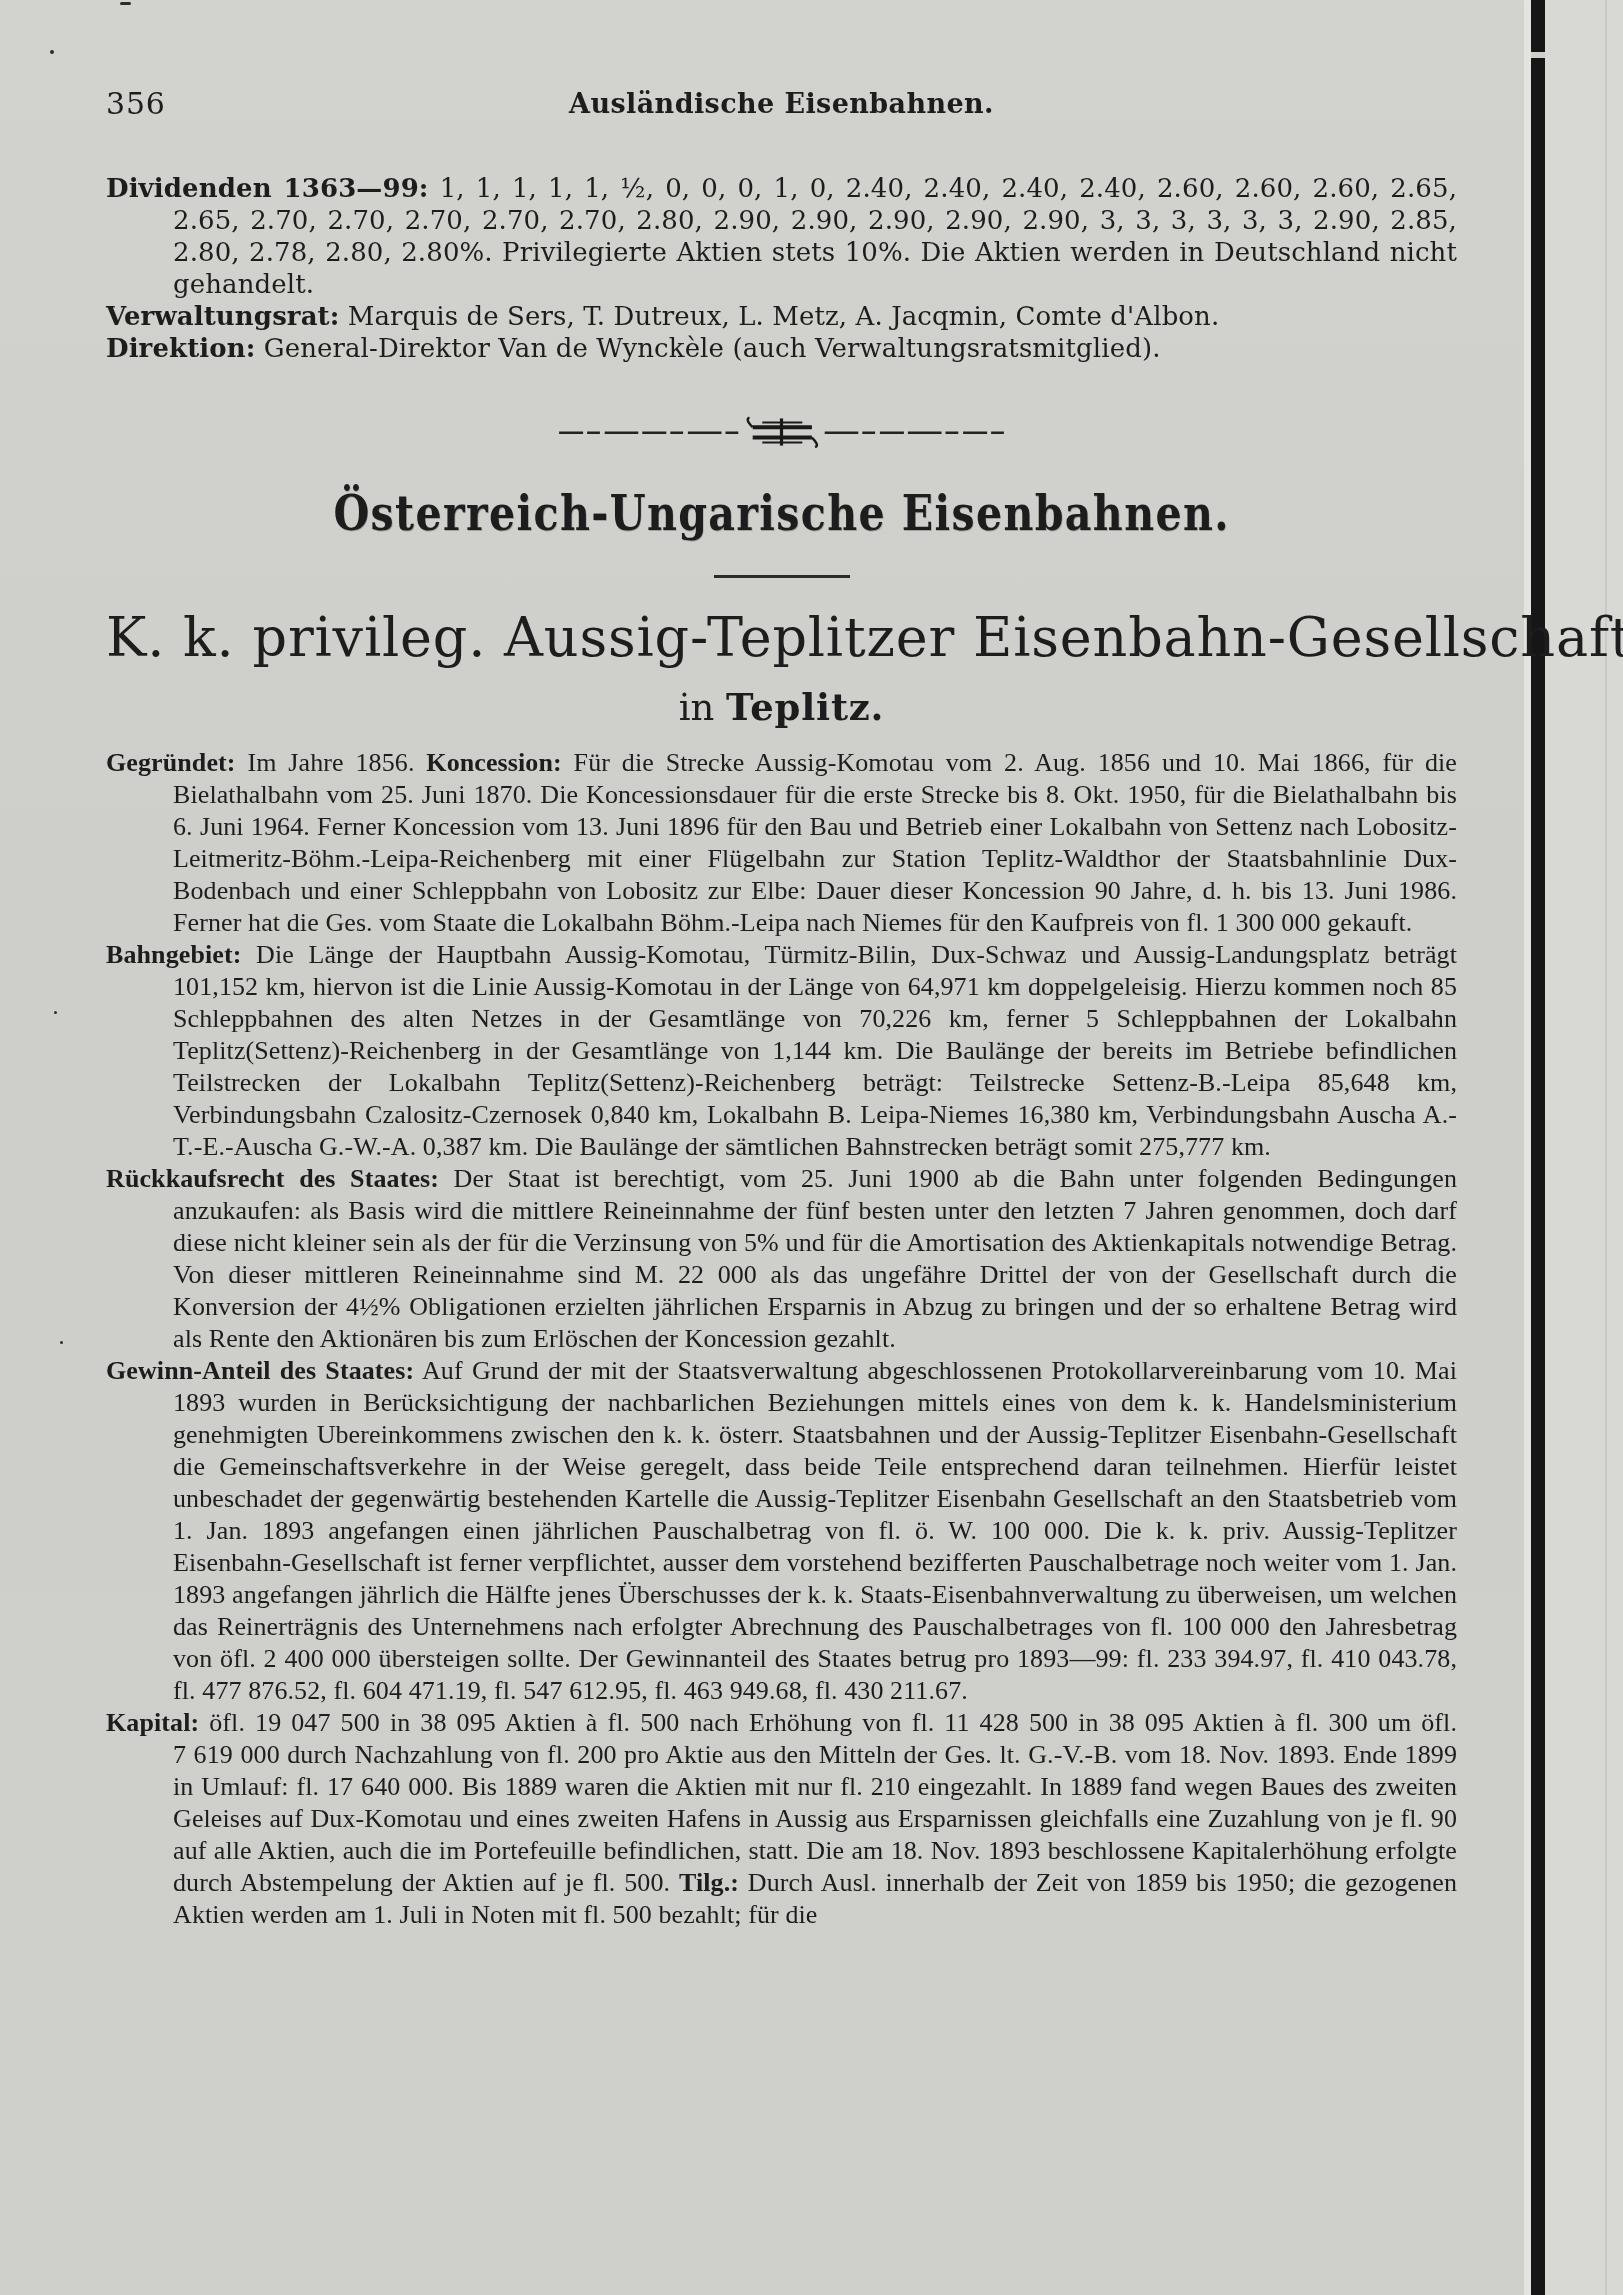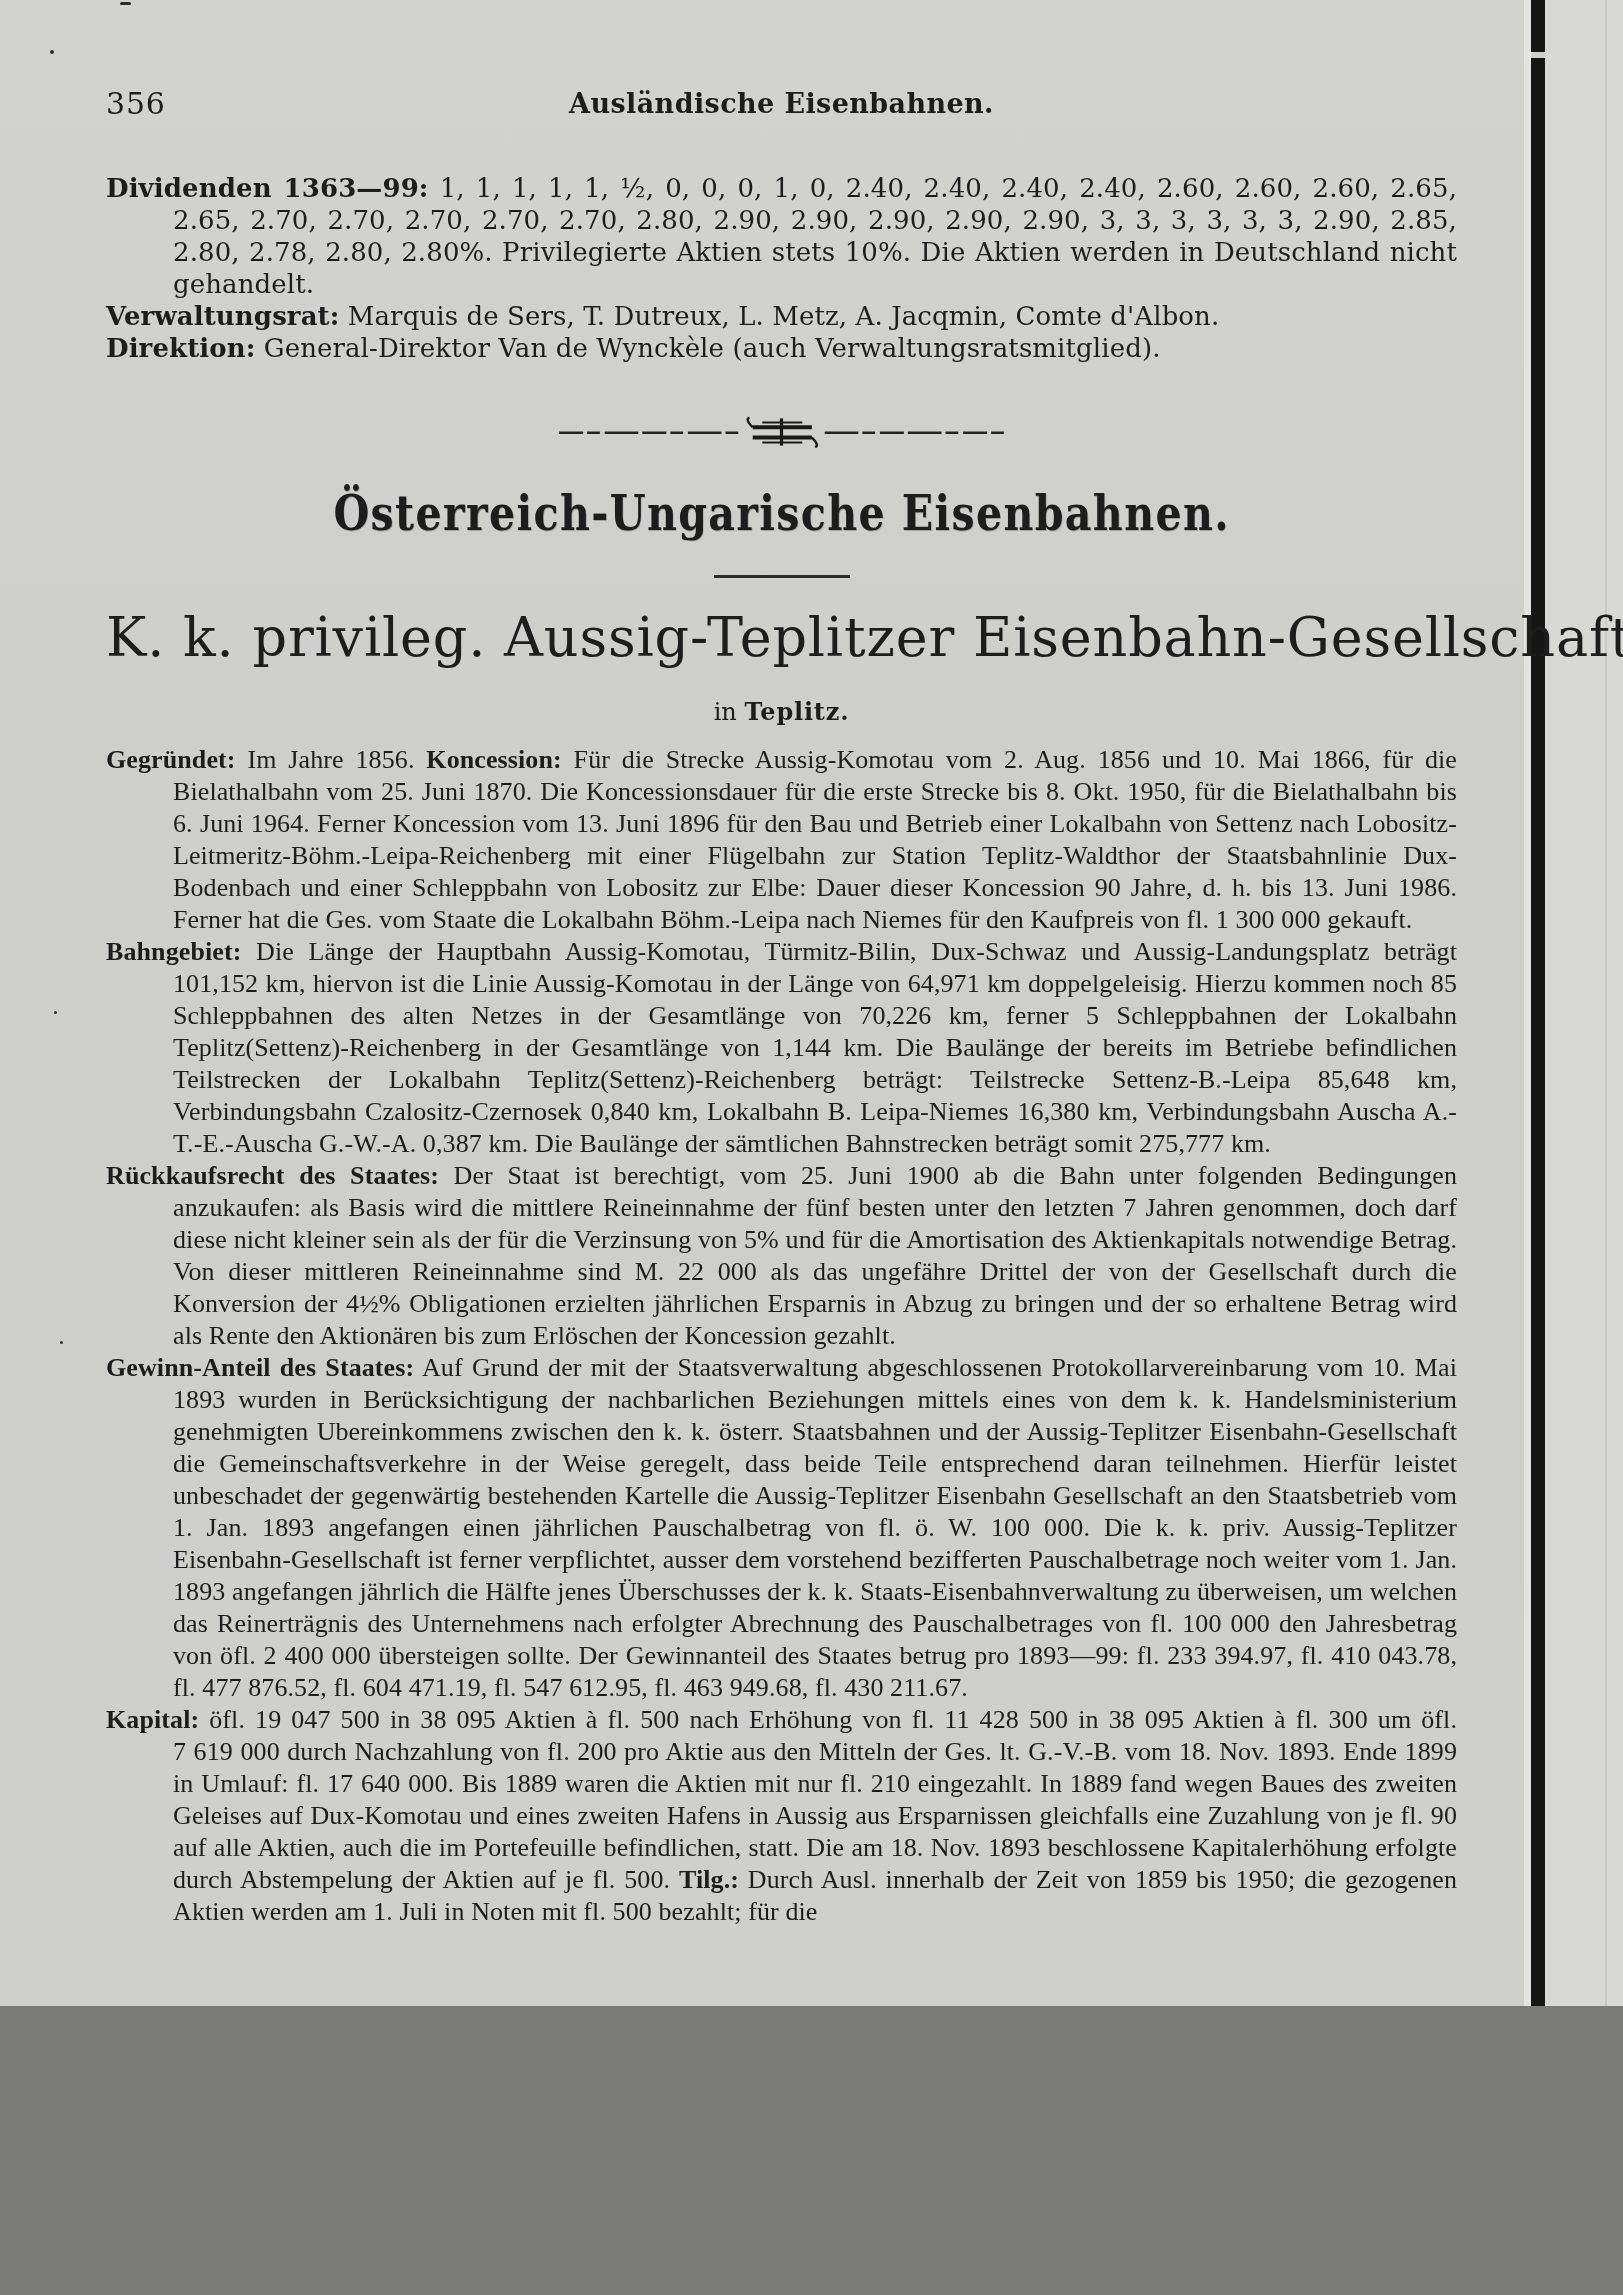--- a/index.html
+++ b/index.html
@@ -1,18 +1,18 @@
 <!DOCTYPE html>
 <html lang="de" style="font-size:13px"><head>
 <meta charset="utf-8">
 <style>
   html,body{margin:0;padding:0;background:#7a7a78;}
   .page{
     position:relative;
-    width:1623px;height:2006px;
+    width:1623px;height:2295px;
     background:#cfcfcc;
     background-image:linear-gradient(180deg,#d2d2cf 0%,#cececb 40%,#cfcfcb 100%);
     overflow:hidden;
     font-family:"DejaVu Serif","Liberation Serif",serif;
     color:#1d1d1d;
   }
   
   .edge-white{position:absolute;top:0;bottom:0;left:1524px;width:7.3px;background:#e3e3e0;}
   .edge-black{position:absolute;top:0;bottom:0;left:1531px;width:14px;background:#161616;}
   .edge-black .gap{position:absolute;left:0;width:100%;height:5.7px;background:#cfcfcc;top:52px;}
@@ -47,21 +47,21 @@
     letter-spacing:1.6px;white-space:nowrap;
     text-shadow:0.8px 0.8px 0 rgba(20,20,20,0.25);
   }
   .hrule{width:136px;height:2.4px;background:#2b2b29;margin:34px auto 0;}
 
   .h2{
     margin-top:28px;text-align:center;
     font-size:54px;font-weight:normal;line-height:1.2;
     letter-spacing:0.8px;white-space:nowrap;
   }
-  .subtitle{margin-top:26px;text-align:center;font-size:24px;}
+  .subtitle{margin-top:14px;text-align:center;font-size:37px;}
   .subtitle b{font-weight:bold;letter-spacing:0.8px;}
 </style>
 </head>
 <body>
 
 <div class="page">
 
   <div class="edge-white"></div>
   <div class="edge-black">
       <div class="gap"></div>

